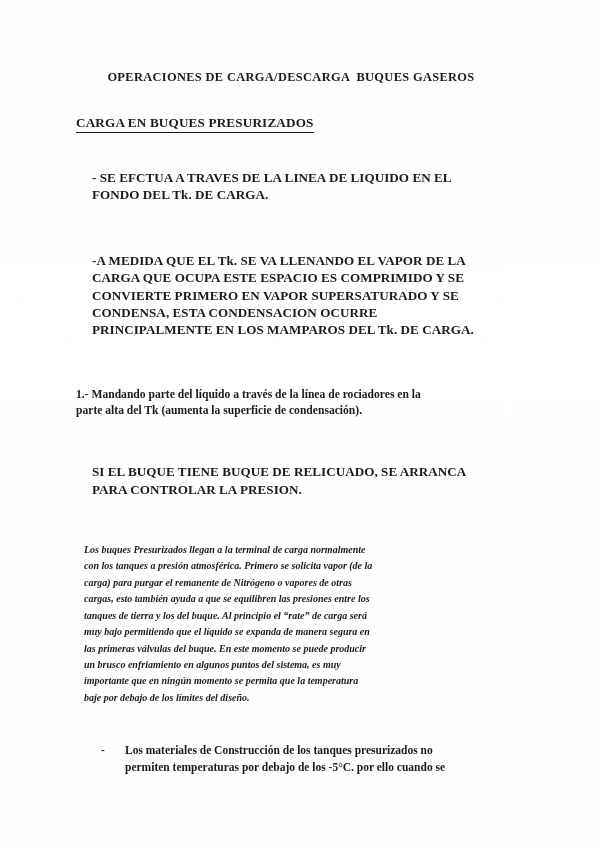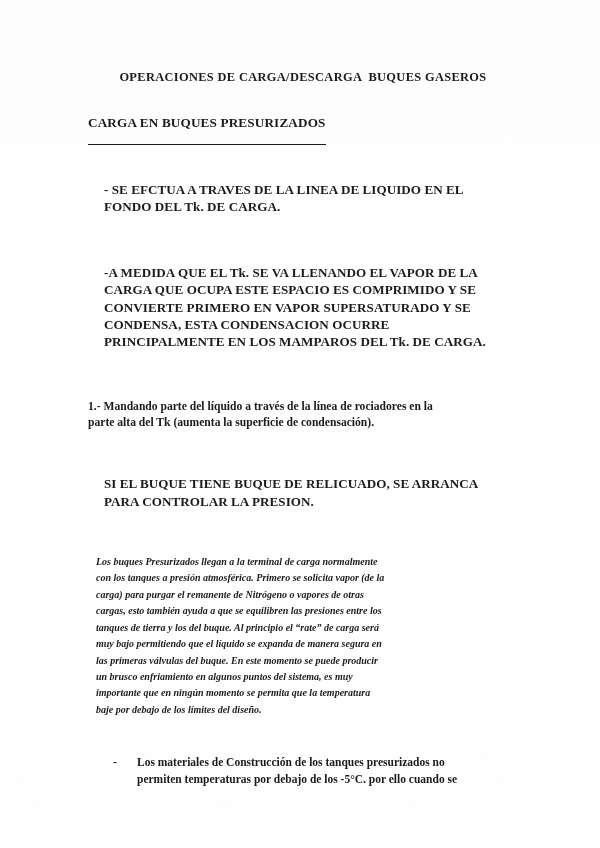--- a/index.html
+++ b/index.html
@@ -26,21 +26,21 @@
       radial-gradient(circle at 86% 44%, rgba(0,0,0,0.017) 0 1px, transparent 1px),
       radial-gradient(circle at 31% 61%, rgba(0,0,0,0.013) 0 1px, transparent 1px),
       radial-gradient(circle at 74% 79%, rgba(0,0,0,0.015) 0 1px, transparent 1px),
       radial-gradient(circle at 12% 88%, rgba(0,0,0,0.012) 0 1px, transparent 1px),
       linear-gradient(180deg, #fdfdfd 0%, #ffffff 35%, #fefefe 100%);
     background-size: 190px 190px, 230px 230px, 170px 170px, 210px 210px, 250px 250px, 160px 160px, 100% 100%;
   }
 
   .content {
     position: absolute;
-    left: 88px;
+    left: 76px;
     top: 0;
     width: 430px;
   }
 
   .doc-title {
     font-weight: bold;
     font-size: 12.4px;
     letter-spacing: 0.35px;
     text-align: center;
     margin: 0;
@@ -49,21 +49,21 @@
   }
 
   .section-heading {
     font-weight: bold;
     font-size: 13.2px;
     letter-spacing: 0.15px;
     margin: 0;
     padding-top: 30px;
     display: inline-block;
     border-bottom: 1.4px solid #1b1b1b;
-    padding-bottom: 13px;
+    padding-bottom: 1px;
   }
 
   .caps-block {
     font-weight: bold;
     font-size: 13.1px;
     line-height: 17.4px;
     letter-spacing: 0.05px;
     margin: 16px;
     white-space: pre-line;
   }

